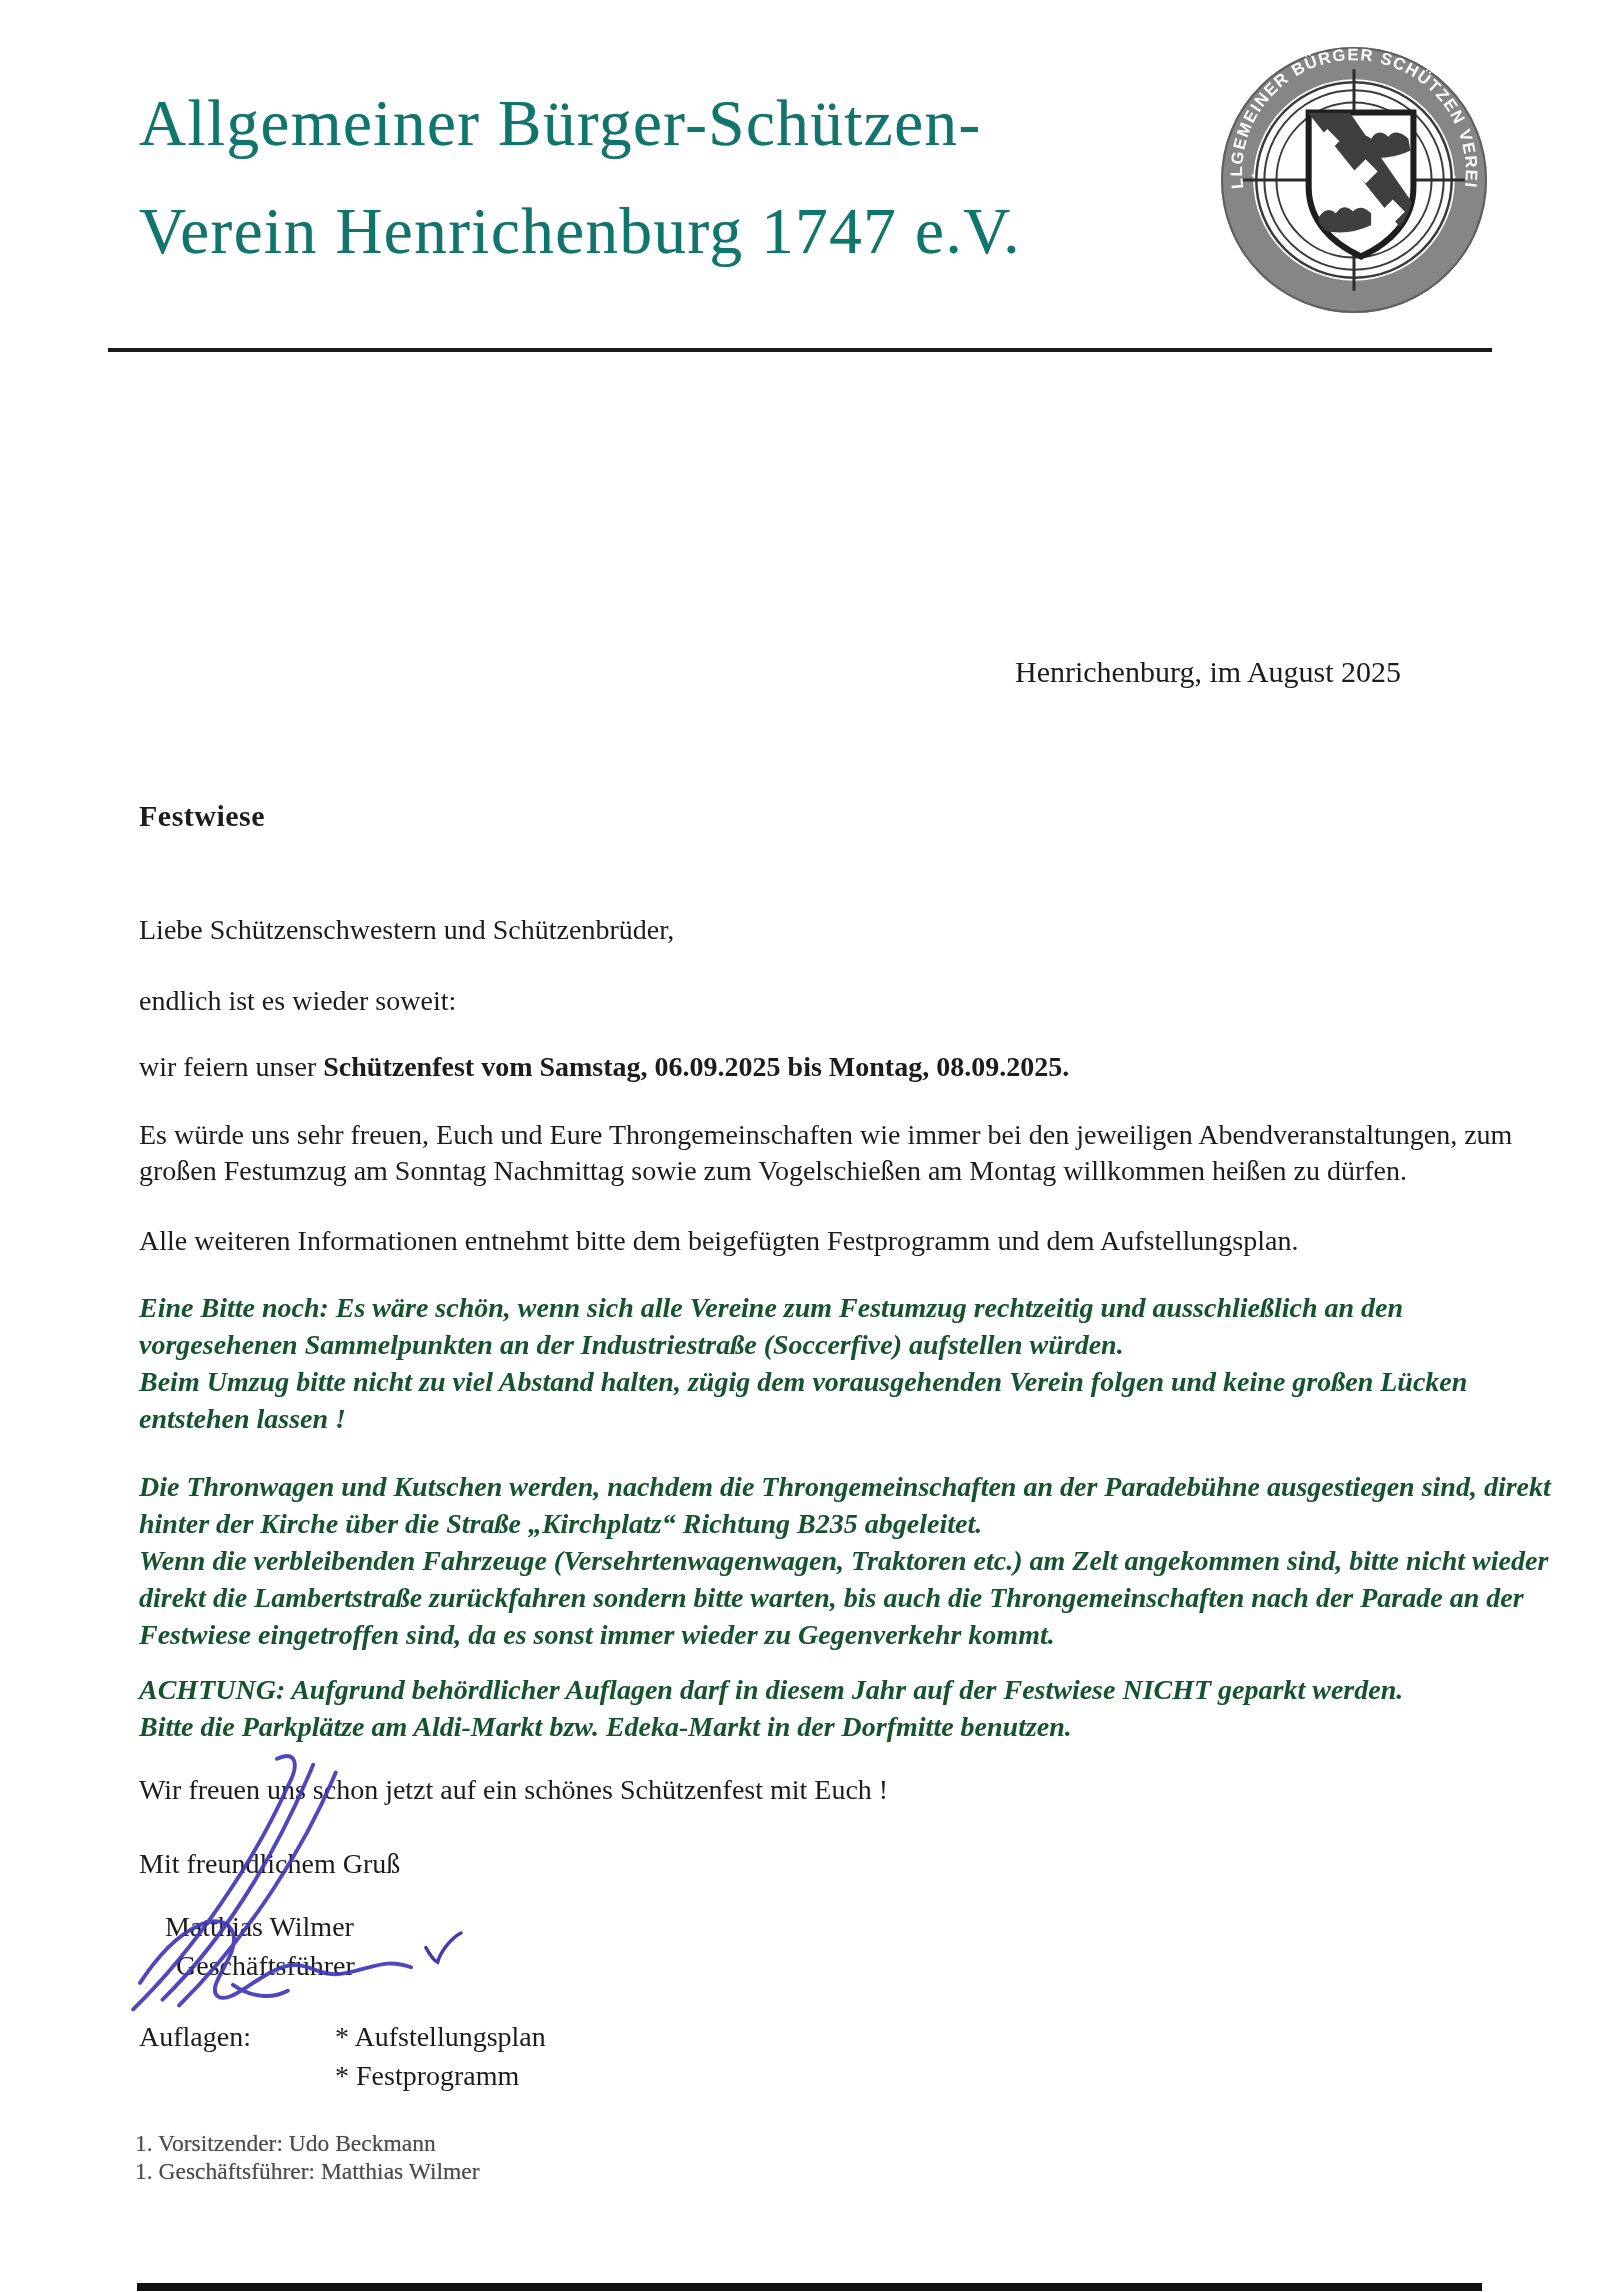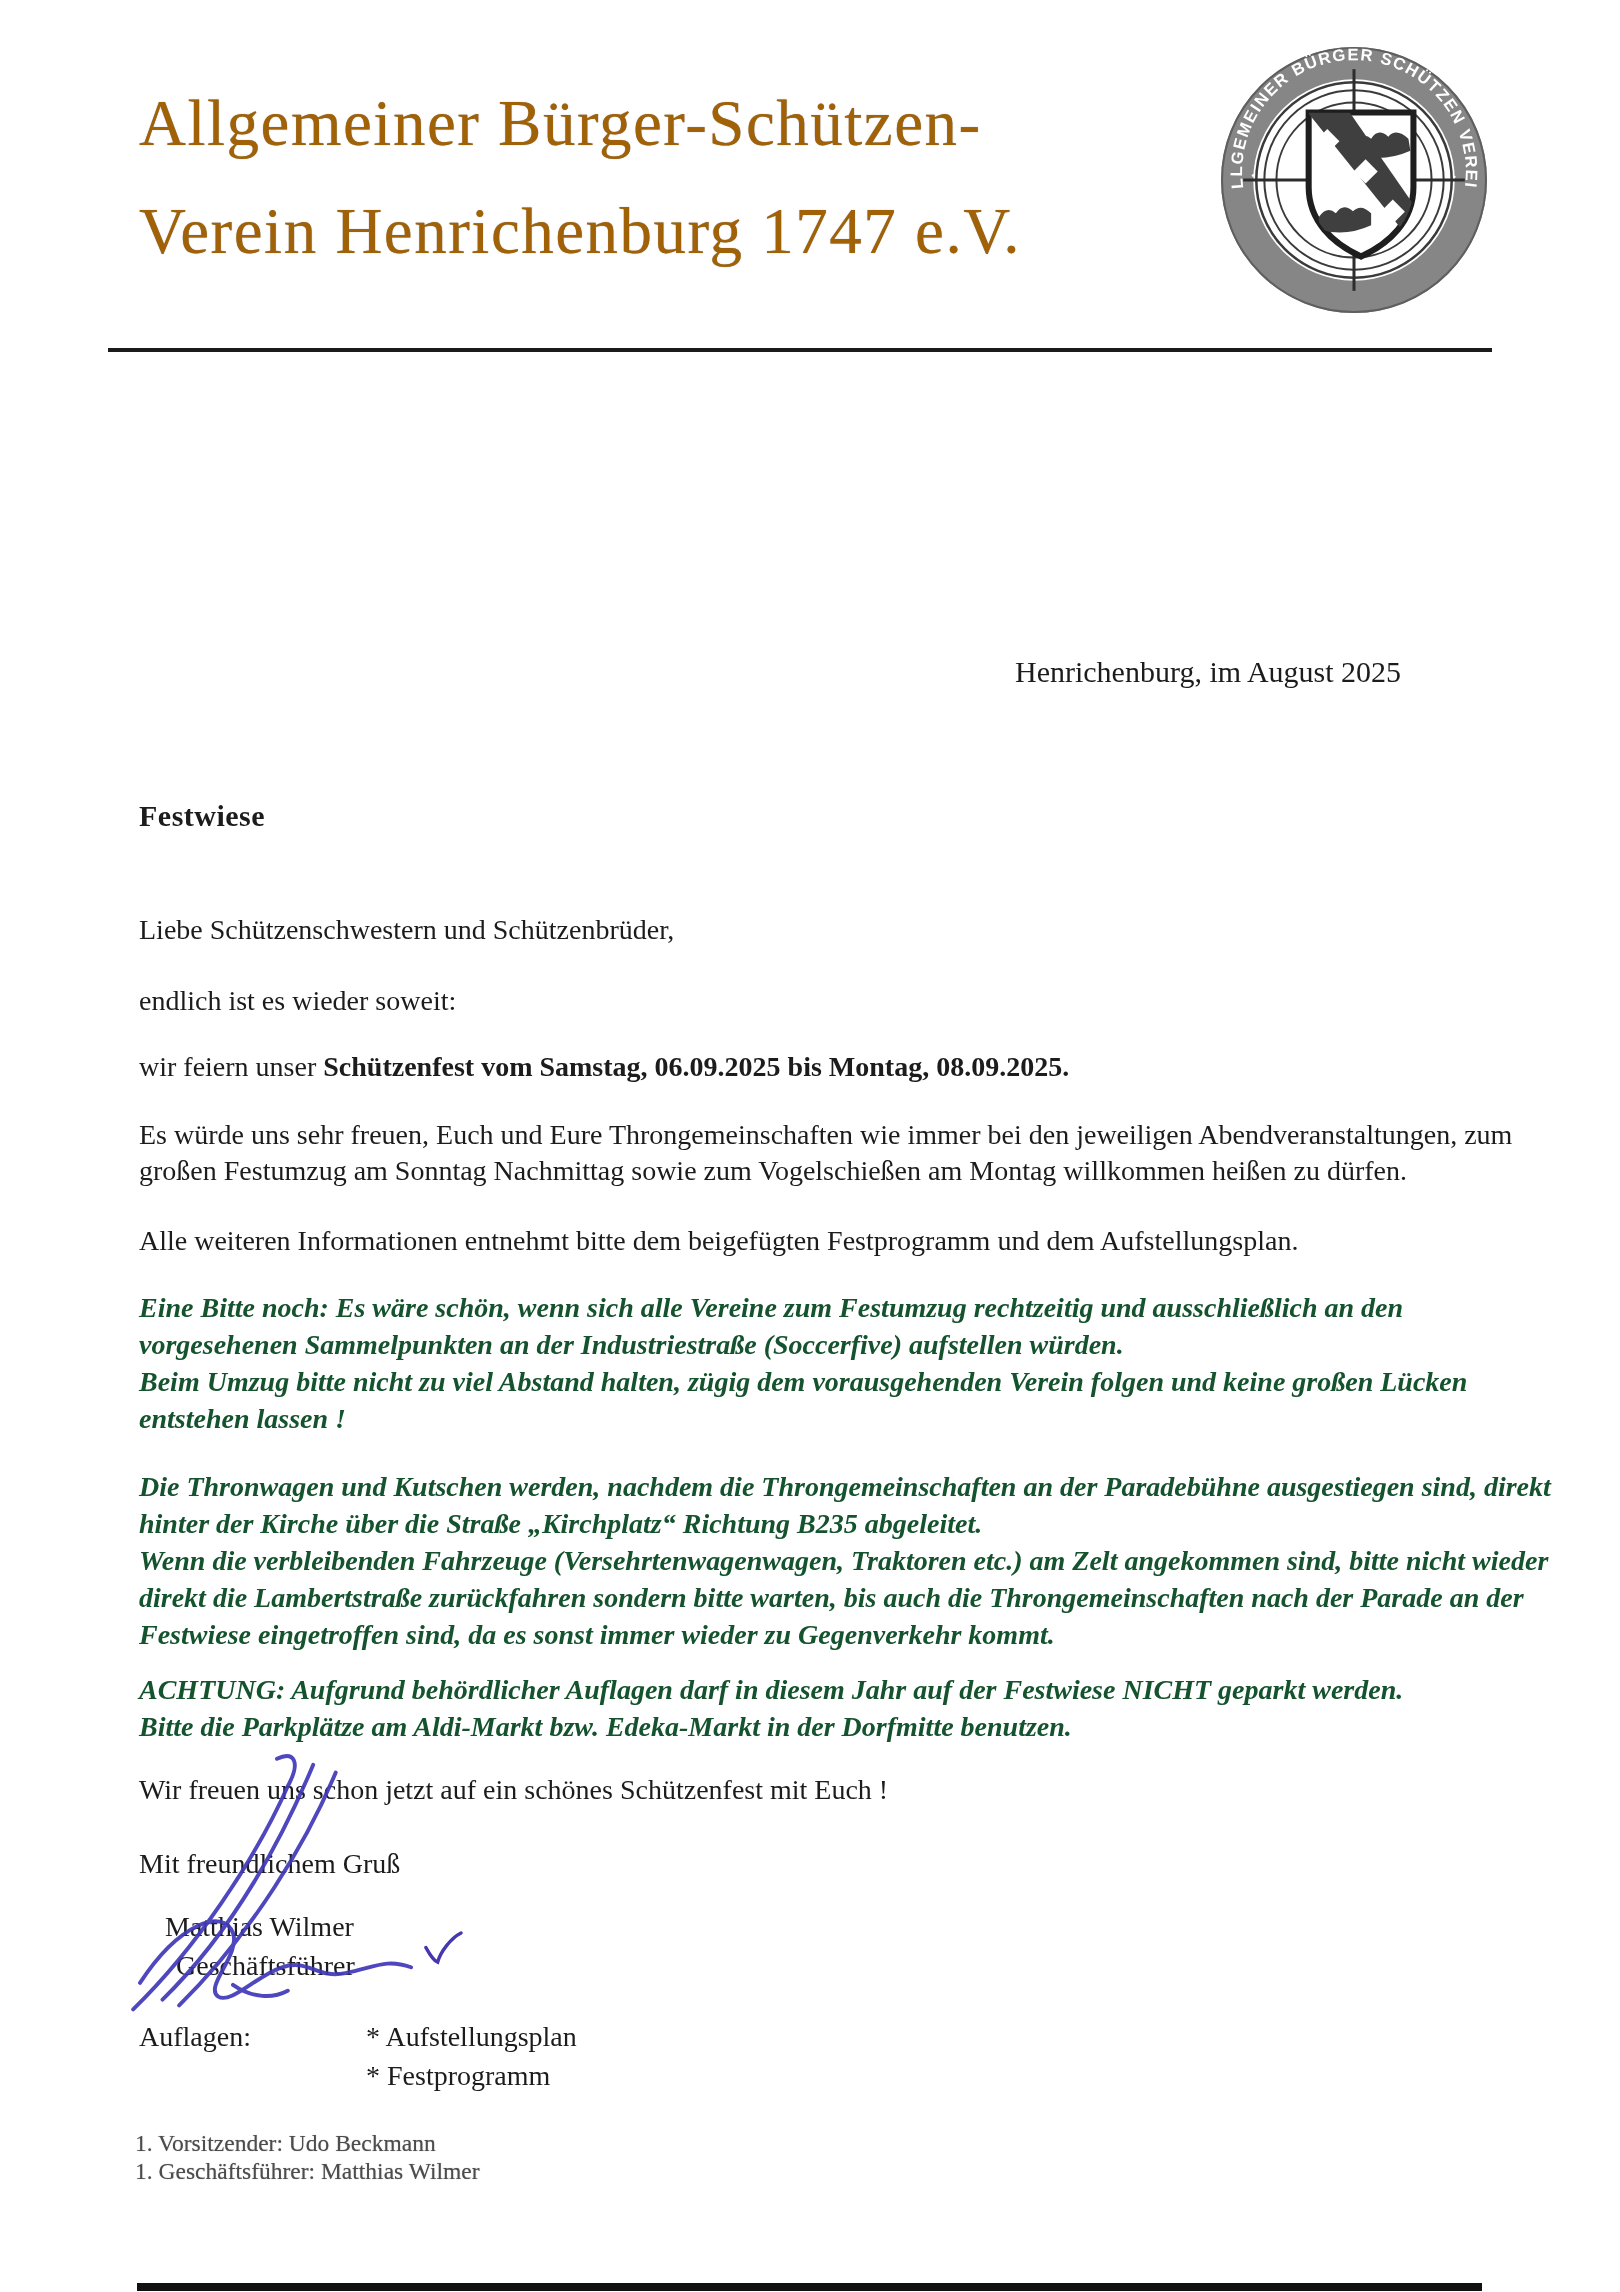--- a/index.html
+++ b/index.html
@@ -10,21 +10,21 @@
     background:#ffffff;
     overflow:hidden;
     font-family:"Liberation Serif","DejaVu Serif",serif;
     color:#1c1c1c;
   }
   .abs{position:absolute;}
   
   .org-title{
     left:139px;top:69px;
     font-size:65px;line-height:108px;
-    color:#a16207;
+    color:#0f766e;
     letter-spacing:1.5px;
     text-shadow:0 0 1px #8a8a8a;
     white-space:nowrap;
   }
   .header-rule{
     left:108px;top:348px;width:1384px;height:3.9px;
     background:#1b1b1b;
   }
   
   .logo{left:1218px;top:44px;width:272px;height:272px;}
@@ -33,21 +33,21 @@
   
   .subject{left:139px;top:799px;font-size:30px;font-weight:bold;letter-spacing:0.5px;}
   .body-text{font-size:28px;line-height:36px;width:1425px;left:139px;}
   .bi{font-style:italic;font-weight:bold;color:#14532d;line-height:37px;}
   .announce-bold{font-weight:bold;}
   .closing{left:139px;font-size:28px;}
   .sig-name{left:165px;top:1911px;font-size:28px;}
   .sig-role{left:176px;top:1950px;font-size:28px;}
   .attach-row{left:139px;top:2017px;font-size:28px;line-height:39px;}
   .attach-label{display:inline-block;vertical-align:top;width:196px;}
-  .attach-items{display:inline-block;vertical-align:top;margin-left:31px;}
+  .attach-items{display:inline-block;vertical-align:top;}
   
   .footer{left:135px;top:2117px;font-size:23.5px;line-height:28px;color:#4c4c4c;text-shadow:0 0 1px #9a9a9a;margin-top:12px;}
   
   .signature-svg{left:86px;top:1751px;width:382px;height:274px;pointer-events:none;}
   .check-svg{left:421px;top:1931px;width:43px;height:39px;}
   
   .scan-bar{left:137px;top:2283px;width:1345px;height:7.8px;background:#111111;}
 </style>
 </head>
 <body>

